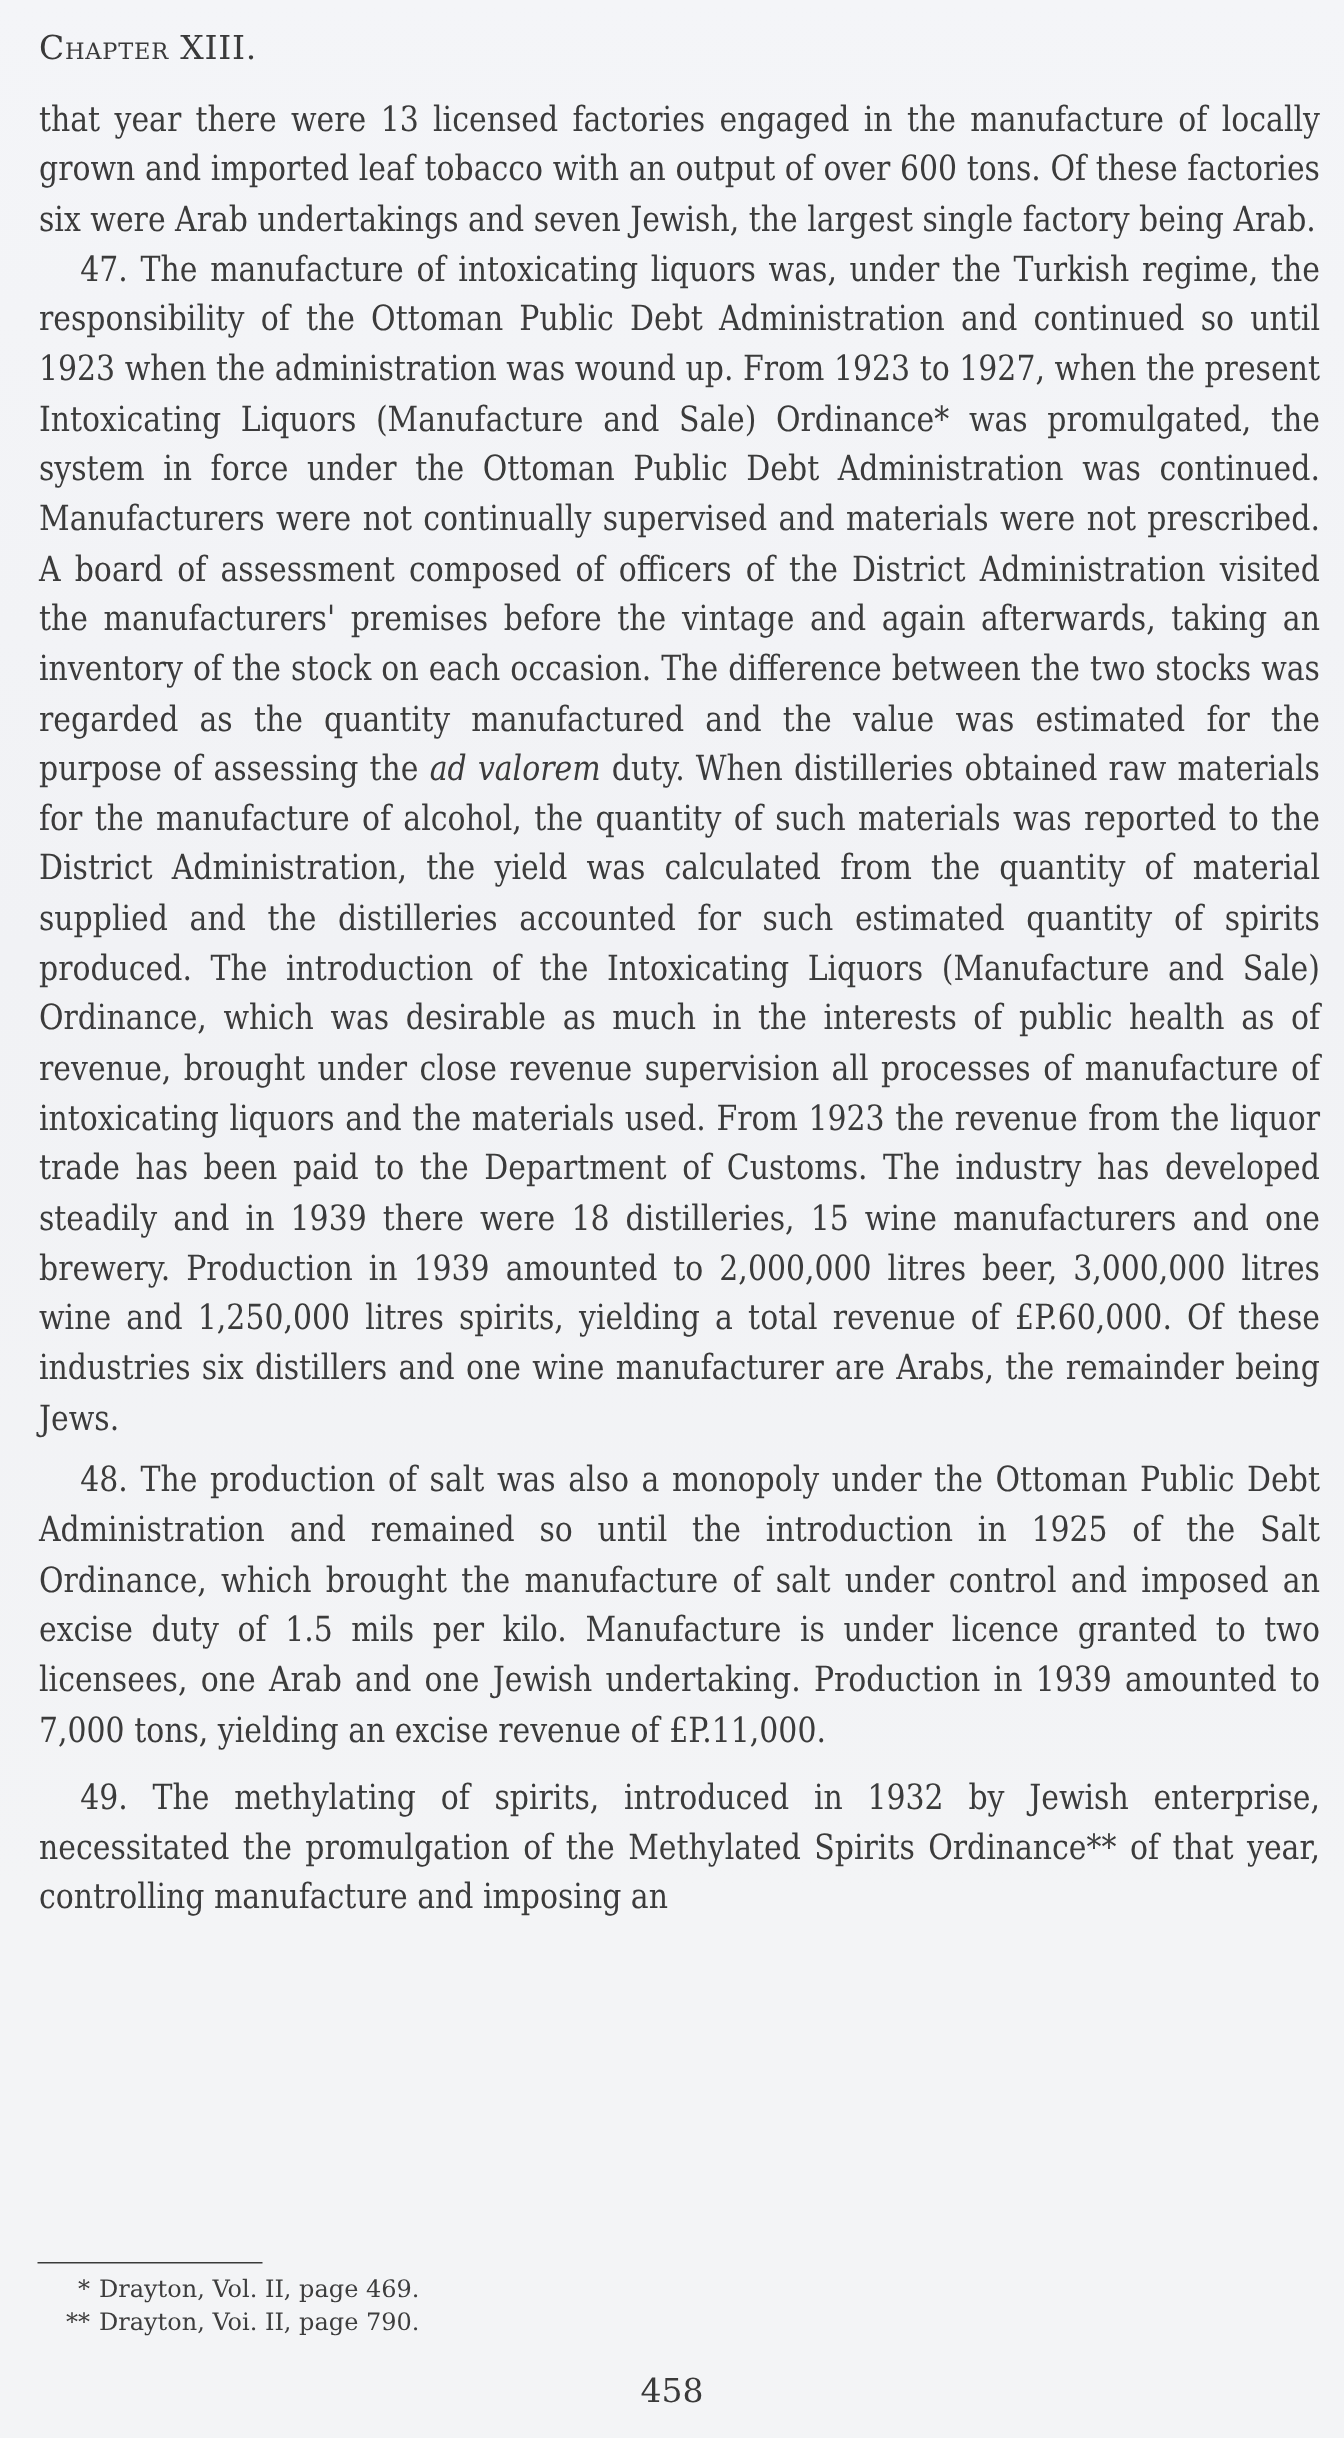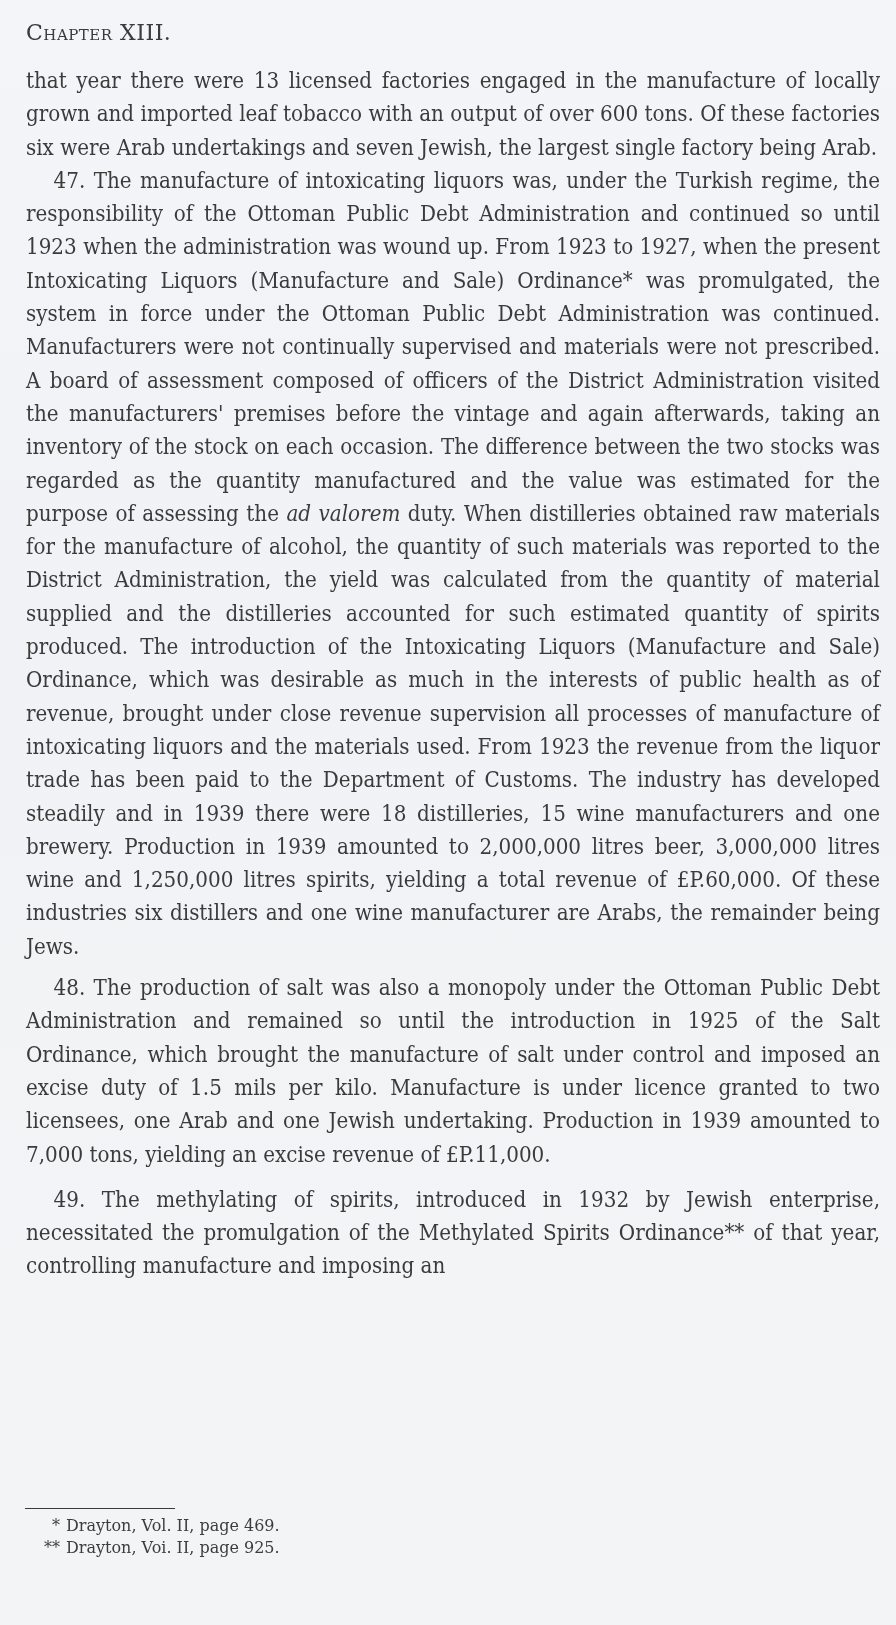--- a/index.html
+++ b/index.html
@@ -124,17 +124,18 @@
     </p>
   </div>
 
   <div class="footnote-rule"></div>
 
   <div class="footnotes">
     <div class="footnote">
       <span class="fn-mark">*</span><span>Drayton, Vol. II, page 469.</span>
     </div>
     <div class="footnote">
-      <span class="fn-mark">**</span><span>Drayton, Voi. II, page 925.</span>
+      <span class="fn-mark">**</span><span>Drayton, Voi. II, page 790.</span>
     </div>
   </div>
 
+  <div class="page-number">458</div>
 </div>
 
 </body></html>

